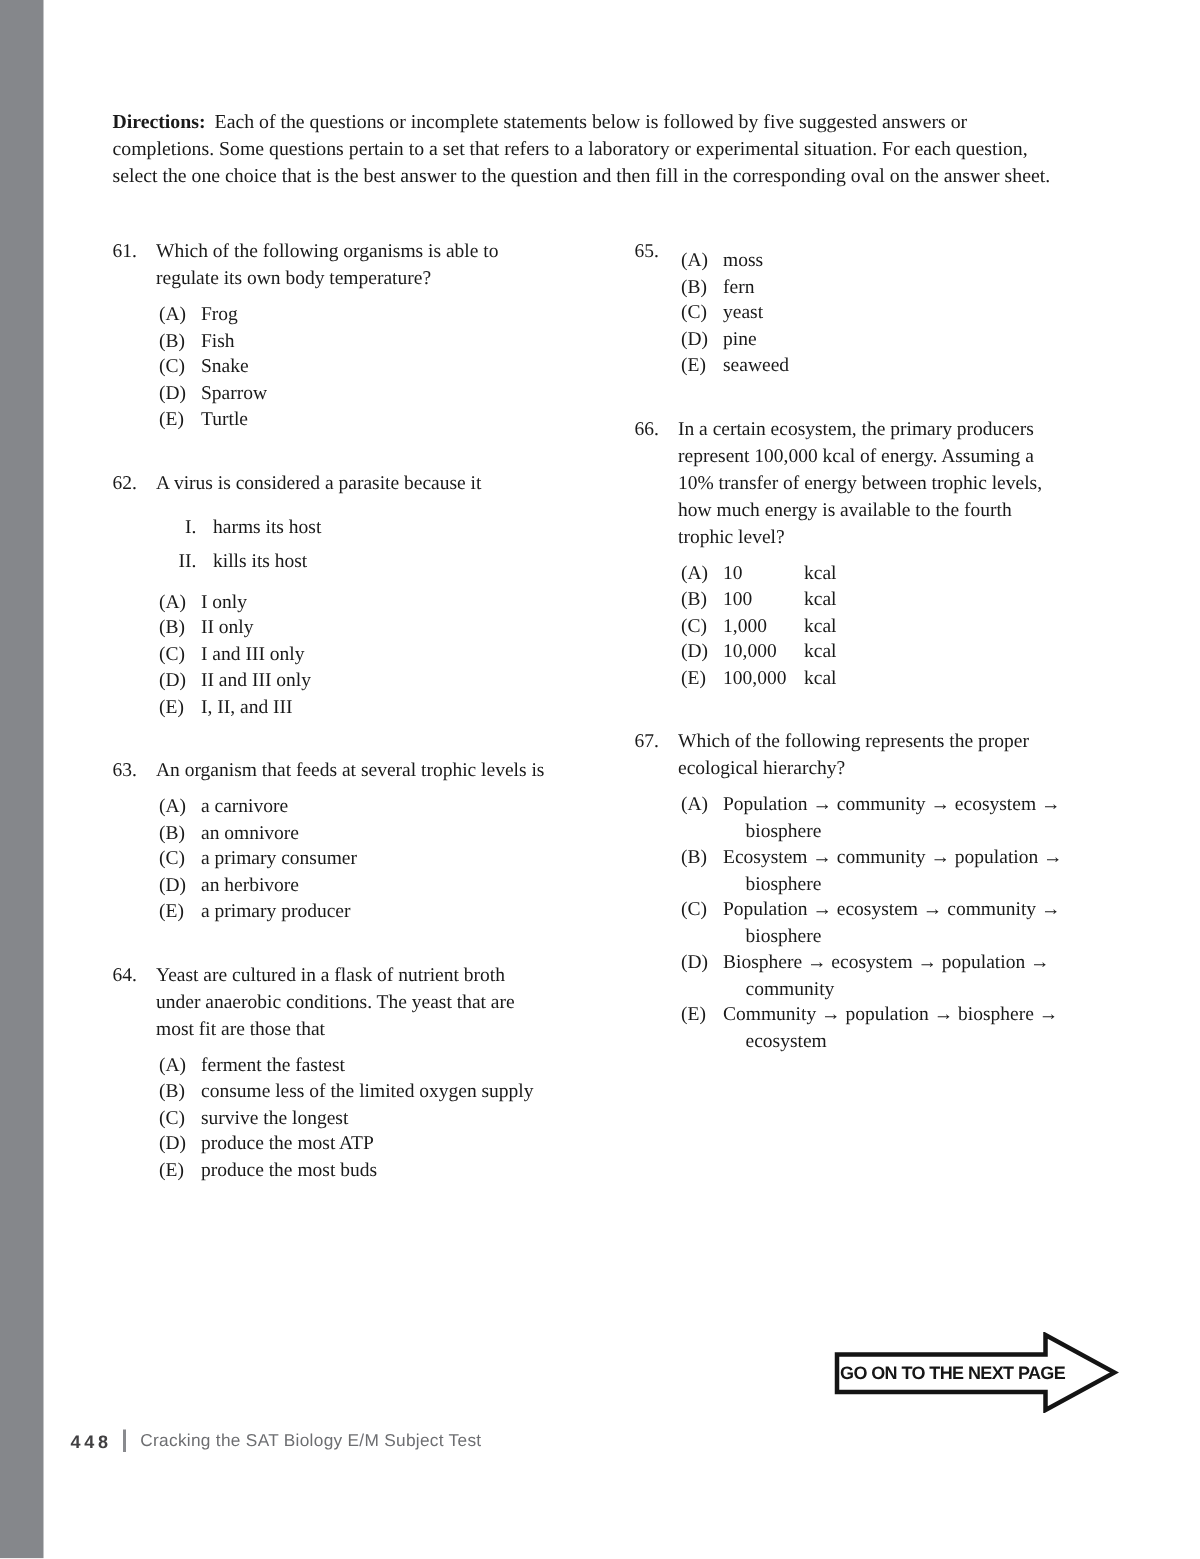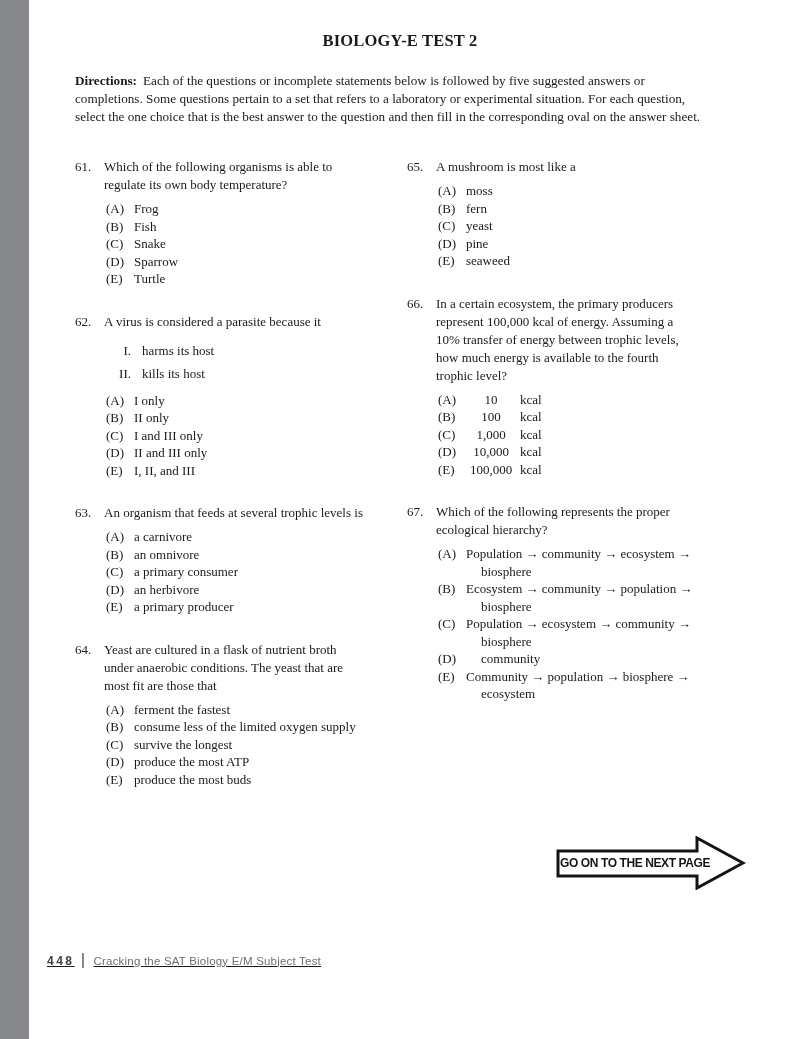--- a/index.html
+++ b/index.html
@@ -32,42 +32,42 @@
     position: absolute;
     left: 75px; top: 72px;
     width: 634px;
     font-size: 13.2px;
     line-height: 18px;
   }
   .directions b { margin-right: 6px; font-family: Liberation Serif, serif; }
 
   .col { position: absolute; top: 158px; }
   .col-left  { left: 75px;  width: 330px; }
-  .col-right { left: 407px; width: 328px; }
+  .col-right { left: 423px; width: 328px; }
 
   .question { display: flex; margin-bottom: 25px; font-size: 13px; }
   .q-num { flex: none; width: 29px; line-height: 18px; font-family: Liberation Serif, serif; }
   .q-body { flex: 1; min-width: 0; }
   .q-line { line-height: 18px; }
 
   .romans { margin: 8px 0 7px 0; }
   .roman { display: flex; line-height: 23px; }
   .r-label { flex: none; width: 27px; text-align: right; margin-right: 11px; }
 
   .choices { margin: 6px 0 0 2px; }
   .choice { display: flex; line-height: 17.5px; }
   .c-label { flex: none; width: 28px; }
   .c-text { flex: 1; min-width: 0; }
   .c-cont { padding-left: 15px; }
-  .c-num { display: inline-block; width: 50px; text-align: center; }
+  .c-num { display: inline-block; width: 50px; text-align: left; }
   .c-unit { margin-left: 4px; }
 
   .next-arrow {
     position: absolute;
-    left: 556px; top: 836px;
+    left: 556px; top: 888px;
     width: 190px; height: 54px;
   }
   .next-arrow svg { position: absolute; left: 0; top: 0; }
   .arrow-label {
     position: absolute;
     left: 4px; top: 15px;
     width: 136px; height: 25px;
     line-height: 25px;
     text-align: center;
     font-family: "Liberation Sans", "DejaVu Sans", sans-serif;
@@ -76,21 +76,20 @@
     letter-spacing: -0.4px;
     white-space: nowrap;
     color: #161616;
   }
   .footer {
     position: absolute;
     left: 47px; top: 953px;
     display: flex;
     align-items: center;
     font-family: "Liberation Sans", "DejaVu Sans", sans-serif;
-    text-decoration: underline;
   }
   .pagenum {
     font-weight: bold;
     font-size: 12px;
     letter-spacing: 2.5px;
     color: #414042;
   }
   .footsep {
     width: 2px; height: 15px;
     background: #898a8e;
@@ -101,21 +100,20 @@
     letter-spacing: 0.2px;
     color: var(--footer-color, #6d6e71);
   }
 </style>
 </head>
 <body>
 
 <div class="page" style="--page-bg: #ffffff; --strip-color: #85878b; --text-color: #1a1a1a; --footer-color: #6d6e71;">
   <div class="left-strip"></div>
 
-  <h1 class="page-title">BIOLOGY-E TEST 2</h1>
 
   <p class="directions"><b>Directions:</b><span>Each of the questions or incomplete statements below is followed by five suggested answers or completions.  Some questions pertain to a set that refers to a laboratory or experimental situation.  For each question, select the one choice that is the best answer to the question and then fill in the corresponding oval on the answer sheet.</span></p>
 
   <div class="col col-left" id="col-left">
       <div class="question">
         <span class="q-num">61.</span>
         <div class="q-body">
           <div class="q-text">
             <div class="q-line">Which of the following organisms is able to</div>
             <div class="q-line">regulate its own body temperature?</div>
@@ -244,23 +242,20 @@
               <div class="c-text">produce the most buds</div>
             </div>
           </div>
         </div>
       </div>
     </div>
   <div class="col col-right" id="col-right">
       <div class="question">
         <span class="q-num">65.</span>
         <div class="q-body">
-          <div class="q-text">
-            <div class="q-line">A mushroom is most like a</div>
-          </div>
           <div class="choices">
             <div class="choice">
               <span class="c-label">(A)</span>
               <div class="c-text">moss</div>
             </div>
             <div class="choice">
               <span class="c-label">(B)</span>
               <div class="c-text">fern</div>
             </div>
             <div class="choice">
@@ -342,20 +337,21 @@
             <div class="choice">
               <span class="c-label">(C)</span>
               <div class="c-text">
                 <div class="c-first">Population → ecosystem → community →</div>
                 <div class="c-cont">biosphere</div>
               </div>
             </div>
             <div class="choice">
               <span class="c-label">(D)</span>
               <div class="c-text">
+                <div class="c-first">Biosphere → ecosystem → population →</div>
                 <div class="c-cont">community</div>
               </div>
             </div>
             <div class="choice">
               <span class="c-label">(E)</span>
               <div class="c-text">
                 <div class="c-first">Community → population → biosphere →</div>
                 <div class="c-cont">ecosystem</div>
               </div>
             </div>

